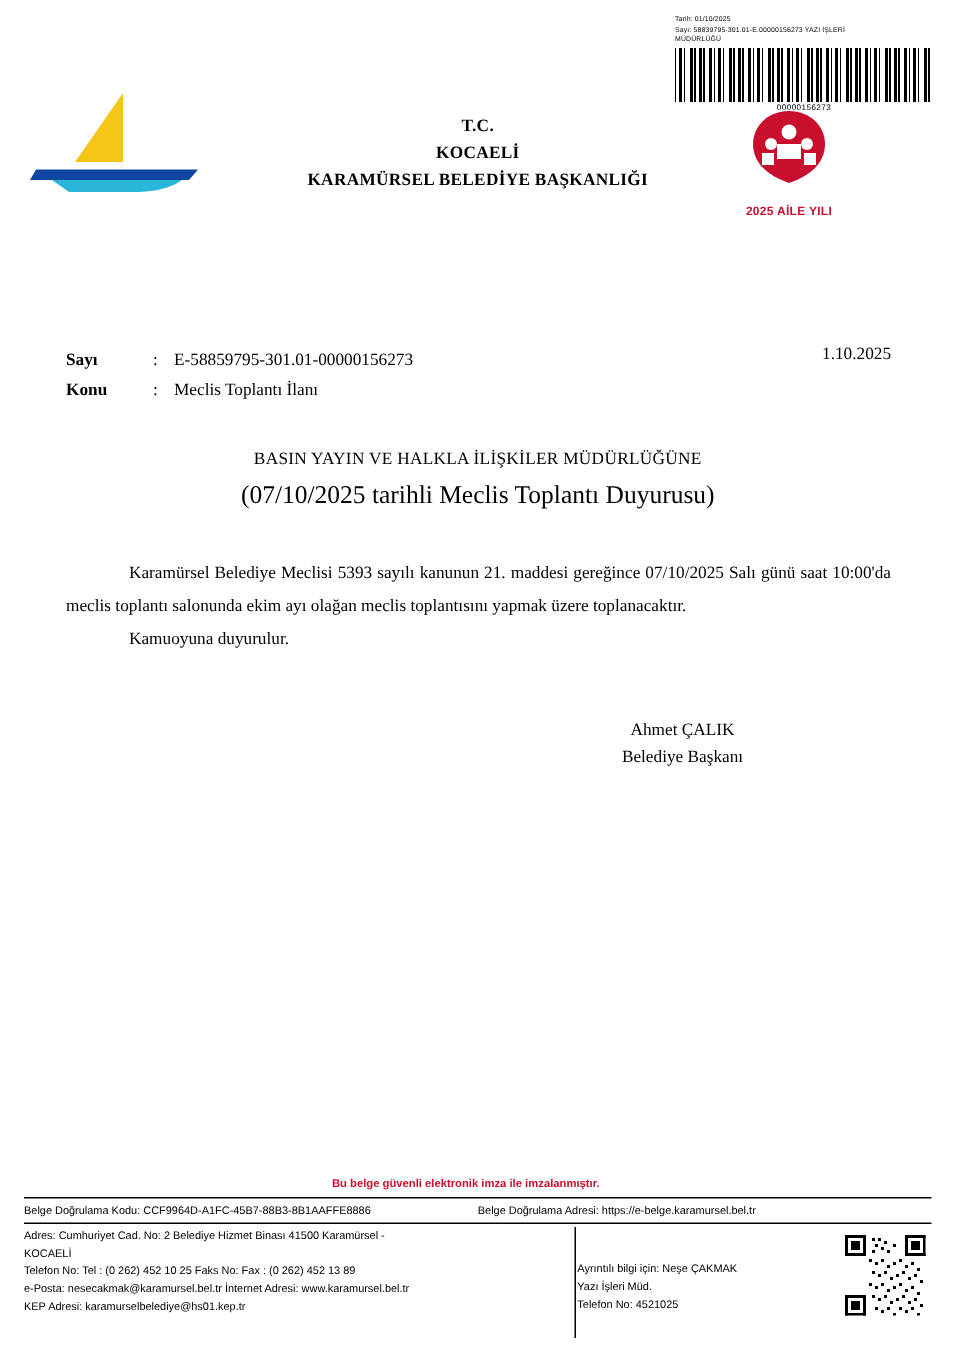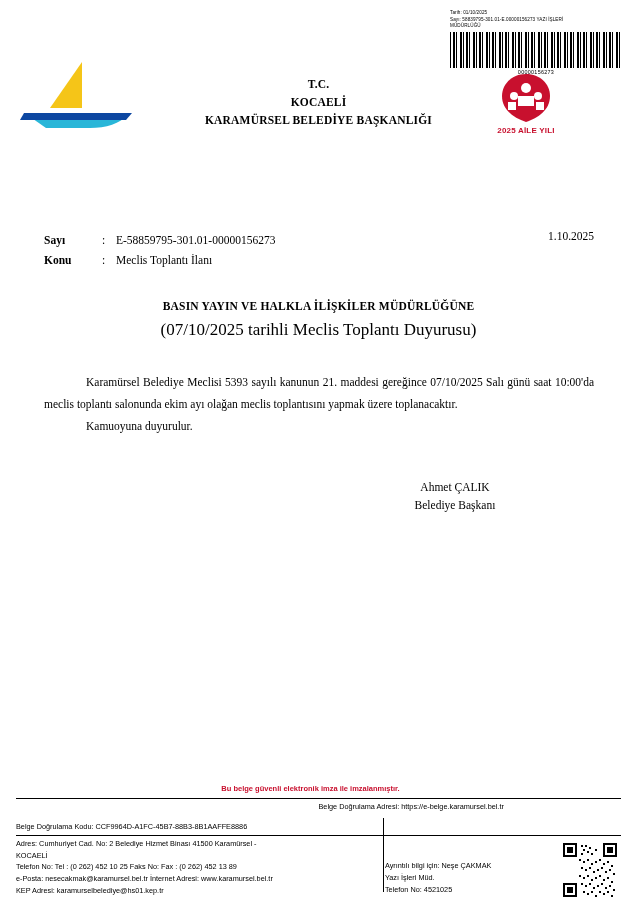--- a/index.html
+++ b/index.html
@@ -86,21 +86,21 @@
     width: 56px;
     height: 52px;
     margin: 0 auto;
     position: relative;
   }
   .fy-label {
     font-family: "Liberation Sans", sans-serif;
     font-size: 8px;
     font-weight: bold;
     color: #c8102e;
-    margin-top: 2px;
+    margin-top: 12px;
     letter-spacing: 0.2px;
   }
 
   
   .meta {
     position: absolute;
     left: 44px;
     top: 230px;
     width: 550px;
     font-size: 11.5px;
@@ -124,21 +124,21 @@
     top: 0;
     font-size: 11.5px;
   }
 
   
   .to-line {
     position: absolute;
     left: 0; right: 0;
     top: 300px;
     text-align: center;
-    font-weight: bold;
+    font-weight: normal;
     font-size: 11.5px;
     letter-spacing: 0.2px;
   }
   .sub-line {
     position: absolute;
     left: 0; right: 0;
     top: 320px;
     text-align: center;
     font-size: 17px;
   }
@@ -181,21 +181,21 @@
     top: 798px;
     border-top: 1px solid #000;
     font-family: "Liberation Sans", sans-serif;
     font-size: 7.3px;
     line-height: 1.62;
   }
   .footer-top {
     display: flex;
     padding-top: 2px;
   }
-  .footer-top .left { width: 50%; margin-top: 20px; }
+  .footer-top .left { width: 50%; }
   .footer-top .right { width: 50%; }
   .footer-sep {
     border-top: 1px solid #000;
     margin-top: 2px;
   }
   .footer-bottom {
     display: flex;
     padding-top: 2px;
   }
   .fb-left { width: 58%; }

